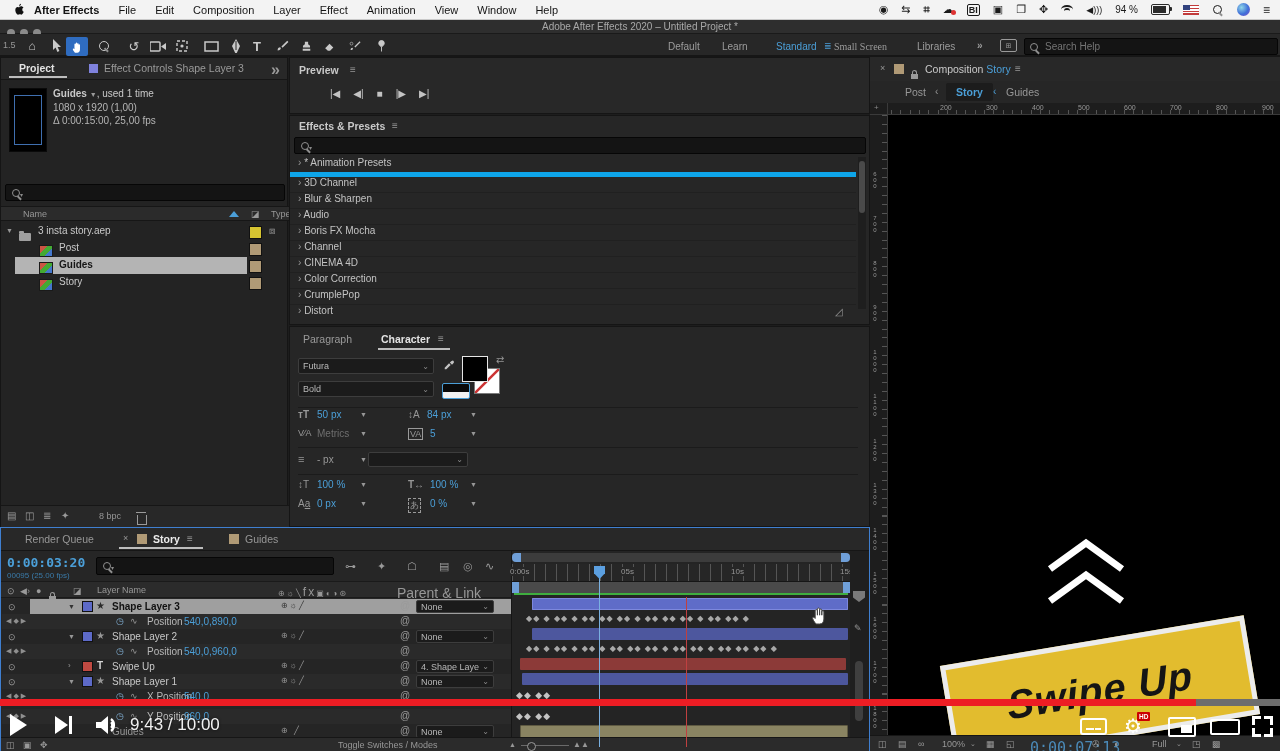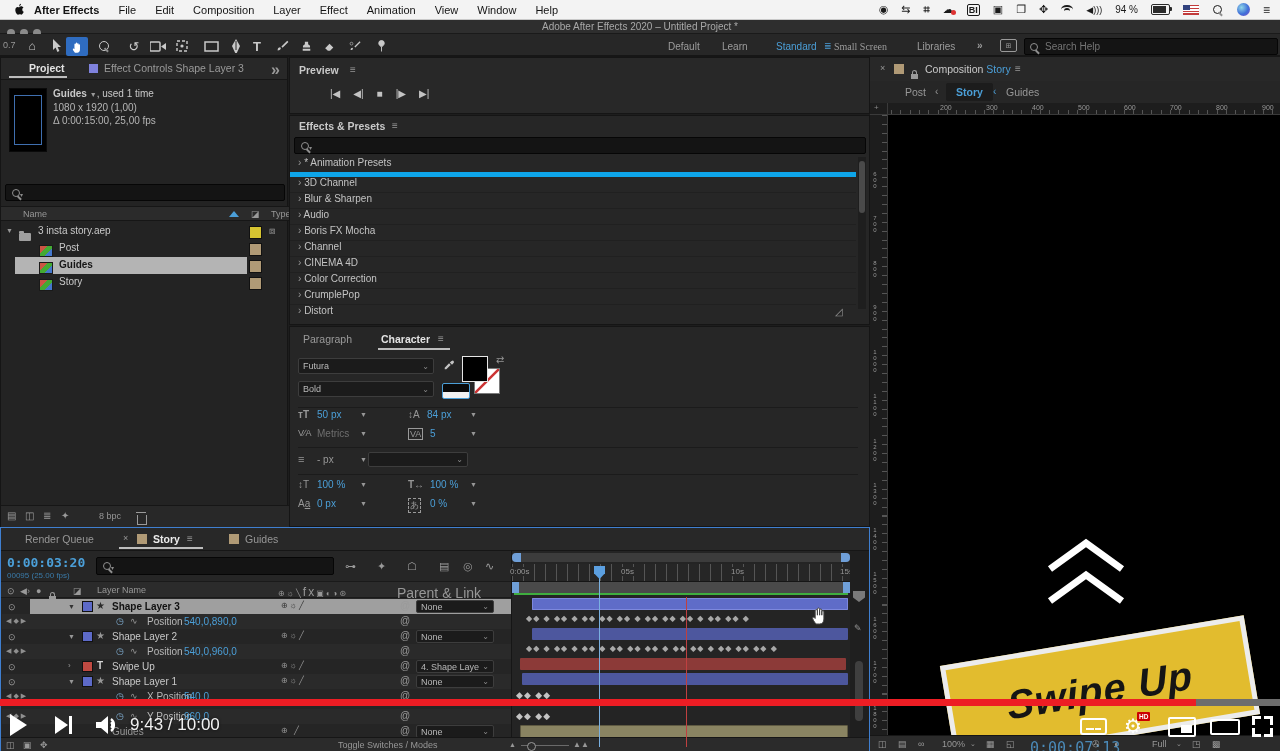--- a/index.html
+++ b/index.html
@@ -96,21 +96,21 @@
   </div>
 
   <div class="abs" style="left:0;top:20px;width:1280px;height:14px;background:#2e2e2e;border-bottom:1px solid #1a1a1a;box-sizing:border-box;">
     <span class="abs" style="left:7px;top:3px;">
       <span class="traffic"></span><span class="traffic"></span><span class="traffic"></span>
     </span>
     <div style="text-align:center;font-size:10px;color:#a8a8a8;line-height:14px;">Adobe After Effects 2020 – Untitled Project *</div>
   </div>
 
   <div class="abs" style="left:0;top:34px;width:1280px;height:23px;background:#272727;border-bottom:2px solid #161616;box-sizing:border-box;">
-    <span class="abs dim" style="left:3px;top:6px;font-size:9px;">0.7</span>
+    <span class="abs dim" style="left:3px;top:6px;font-size:9px;">1.5</span>
     <span class="tool" style="left:22px;color:#c3c3c3;font-size:12px;">⌂</span>
     <span class="tool" style="left:46px;">
       <svg width="12" height="14" viewBox="0 0 12 14">
           <path fill="#c9c9c9" d="M3 0v11l2.6-2.6L7.4 13l2-.9L7.6 8H11z"></path>
         </svg>
       </span>
     <span class="tool" style="left:66px;width:22px;height:19px;background:#2f6cc0;border-radius:2px;">
       <svg width="13" height="14" viewBox="0 0 20 22">
           <path d="M6 20c-2-2.5-4-5.5-3.2-6.4.6-.7 1.7-.1 2.4.8V6.8c0-1.6 2.2-1.6 2.2 0v4.4-6c0-1.6 2.2-1.6 2.2 0v6-5c0-1.6 2.2-1.6 2.2 0v5-3.4c0-1.5 2.1-1.5 2.1 0V15c0 3-1.6 5-4.4 5z" fill="#fff"></path>
         </svg>
@@ -179,21 +179,21 @@
     <span class="abs ws" style="left:977px;top:6px;font-weight:bold;">»</span>
     <span class="abs" style="left:1000px;top:5px;width:15px;height:11px;border:1px solid #9a9a9a;border-radius:2px;display:flex;align-items:center;justify-content:center;color:#9a9a9a;font-size:7px;">⊞</span>
     <span class="abs searchwell" style="left:1024px;top:4px;width:252px;height:15px;">
       <span class="mag" style="left:5px;top:4px;"></span>
       <input style="position: absolute; left: 18px; top: 0px; width: 220px; height: 13px; background: transparent; border: none; outline: none; color: rgb(154, 154, 154); font-size: 10px; font-family: &quot;Liberation Sans&quot;, sans-serif;" placeholder="Search Help">
     </span>
   </div>
 
   <div class="panel" style="left:0;top:57px;width:288px;height:470px;background:#232323;">
     <div class="abs" style="left:0;top:0;width:100%;height:21px;background:#282828;border-bottom:1px solid #161616;">
-      <span class="abs tabtxt" style="left:28px;top:4px;color:#e3e3e3;font-weight:bold;">Project</span>
+      <span class="abs tabtxt" style="left:18px;top:4px;color:#e3e3e3;font-weight:bold;">Project</span>
       <span class="abs" style="left:8px;top:18px;width:58px;height:2px;background:#bdbdbd;"></span>
       <span class="abs" style="left:88px;top:6px;width:9px;height:9px;background:#7f82dd;"></span>
       <span class="abs tabtxt" style="left:103px;top:4px;color:#9a9a9a;">Effect Controls Shape Layer 3</span>
       <span class="abs" style="left:270px;top:3px;color:#9a9a9a;font-weight:bold;">»</span>
     </div>
 
     <div class="abs" style="left:8px;top:30px;width:36px;height:62px;background:#000;border:1px solid #0a0a0a;">
       <span class="abs" style="left:4px;top:6px;width:26px;height:48px;border:1px solid #3f6fb0;"></span>
     </div>
     <div class="abs" style="left:52px;top:30px;font-size:10px;color:#c9c9c9;">

